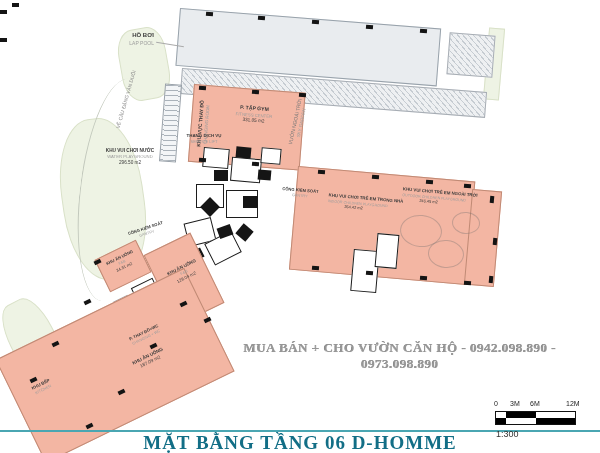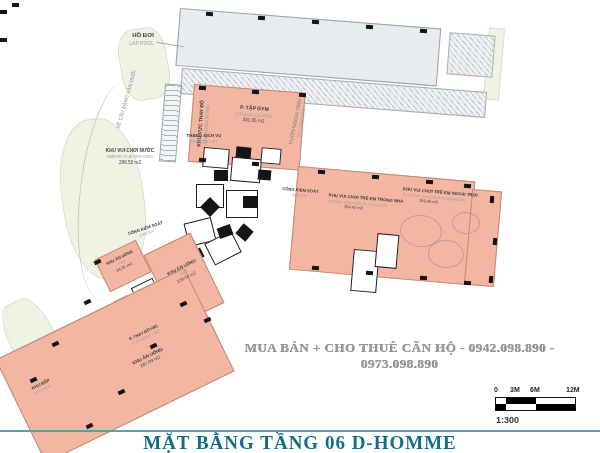--- a/index.html
+++ b/index.html
@@ -23,21 +23,21 @@
   .vlbl{position:absolute;writing-mode:vertical-rl;transform:rotate(180deg);white-space:nowrap;text-align:center;line-height:1.4;}
   .doodle{position:absolute;border:1px solid rgba(110,110,110,.35);border-radius:50%;}
   .leader{position:absolute;height:1px;background:#aaa;}
   .watermark{position:absolute;left:215px;top:340px;width:370px;text-align:center;
     font-family:"Liberation Serif",serif;font-weight:700;font-size:13px;letter-spacing:.5px;
     color:#969696;text-shadow:0.6px 0.6px 0 #fdfdfd,-0.4px -0.4px 0 #7d7d7d;}
   .rule{position:absolute;left:0;right:0;top:430px;height:2px;background:#4aa6b2;}
   .title{position:absolute;left:0;right:0;top:432px;text-align:center;
     font-family:"Liberation Serif",serif;font-weight:700;font-size:19px;letter-spacing:1px;color:#126e86;}
   
-  .sb{position:absolute;left:494px;top:384px;width:92px;height:52px;font-weight:bold;}
+  .sb{position:absolute;left:494px;top:398px;width:92px;height:52px;}
   .sb .tick{position:absolute;top:2px;font-size:7px;color:#222;}
   .sb .bar{position:absolute;left:1px;top:13px;width:81px;height:14px;border:1px solid #111;box-sizing:border-box;}
   .sb .cell{position:absolute;height:6px;}
   .sb .ratio{position:absolute;left:2px;top:31px;font-size:9px;color:#333;}
   
   .logo{position:absolute;left:426px;top:28px;width:150px;height:62px;}
   .tri{position:absolute;width:0;height:0;}
   .dot{position:absolute;width:3px;height:3px;}
   .brand{position:absolute;left:44px;top:38px;font-size:10px;letter-spacing:1.2px;color:#1e7f90;font-weight:400;}
 </style>
@@ -198,21 +198,21 @@
   <div class="mk" style="left:84px;top:300px;transform:rotate(-26deg);"></div>
   <div class="mk" style="left:52px;top:342px;transform:rotate(-26deg);"></div>
   <div class="mk" style="left:30px;top:378px;transform:rotate(-26deg);"></div>
   <div class="mk" style="left:150px;top:344px;transform:rotate(-26deg);"></div>
   <div class="mk" style="left:118px;top:390px;transform:rotate(-26deg);"></div>
   <div class="mk" style="left:86px;top:424px;transform:rotate(-26deg);"></div>
   <div class="mk" style="left:180px;top:302px;transform:rotate(-26deg);"></div>
   <div class="mk" style="left:204px;top:318px;transform:rotate(-26deg);"></div>
 
 
-  <div class="watermark">MUA BÁN + CHO THUÊ CĂN HỘ - 0942.098.890 - 0973.098.890</div>
+  <div class="watermark">MUA BÁN + CHO VƯỜN CĂN HỘ - 0942.098.890 - 0973.098.890</div>
 
   <div class="rule"></div>
   <div class="title">MẶT BẰNG TẦNG 06 D-HOMME</div>
 
   <div class="sb">
     <div class="tick" style="left:0;">0</div>
     <div class="tick" style="left:16px;">3M</div>
     <div class="tick" style="left:36px;">6M</div>
     <div class="tick" style="left:72px;">12M</div>
     <div class="bar">

